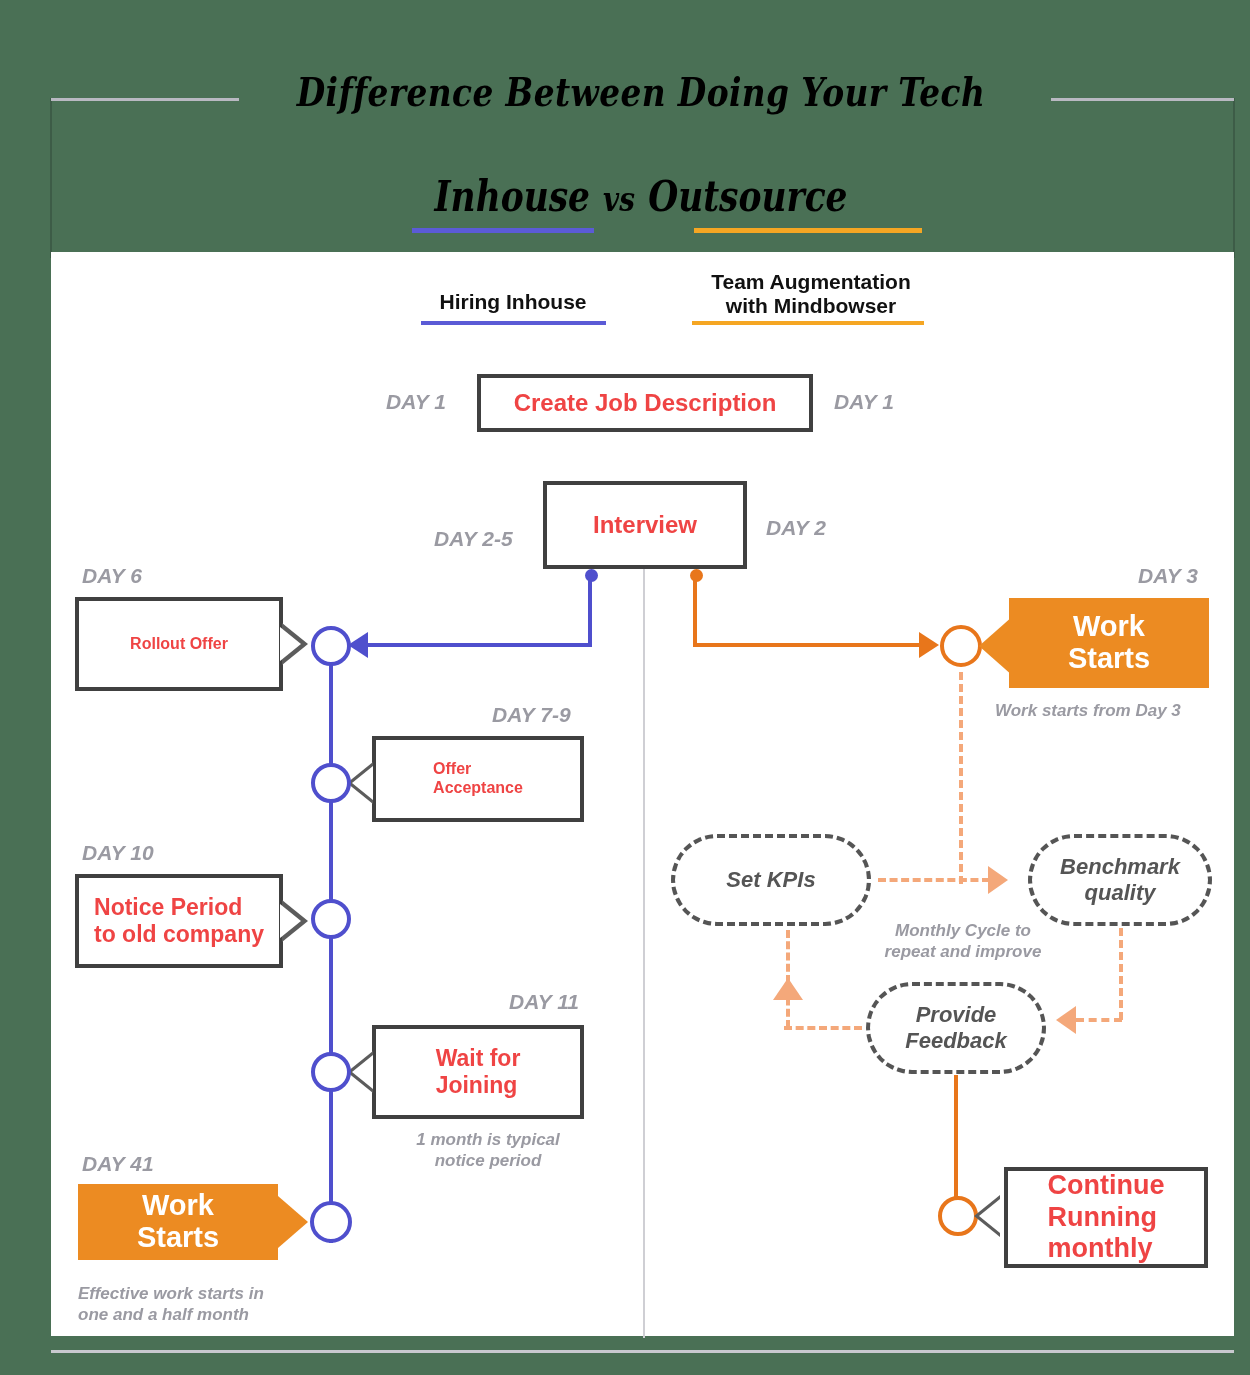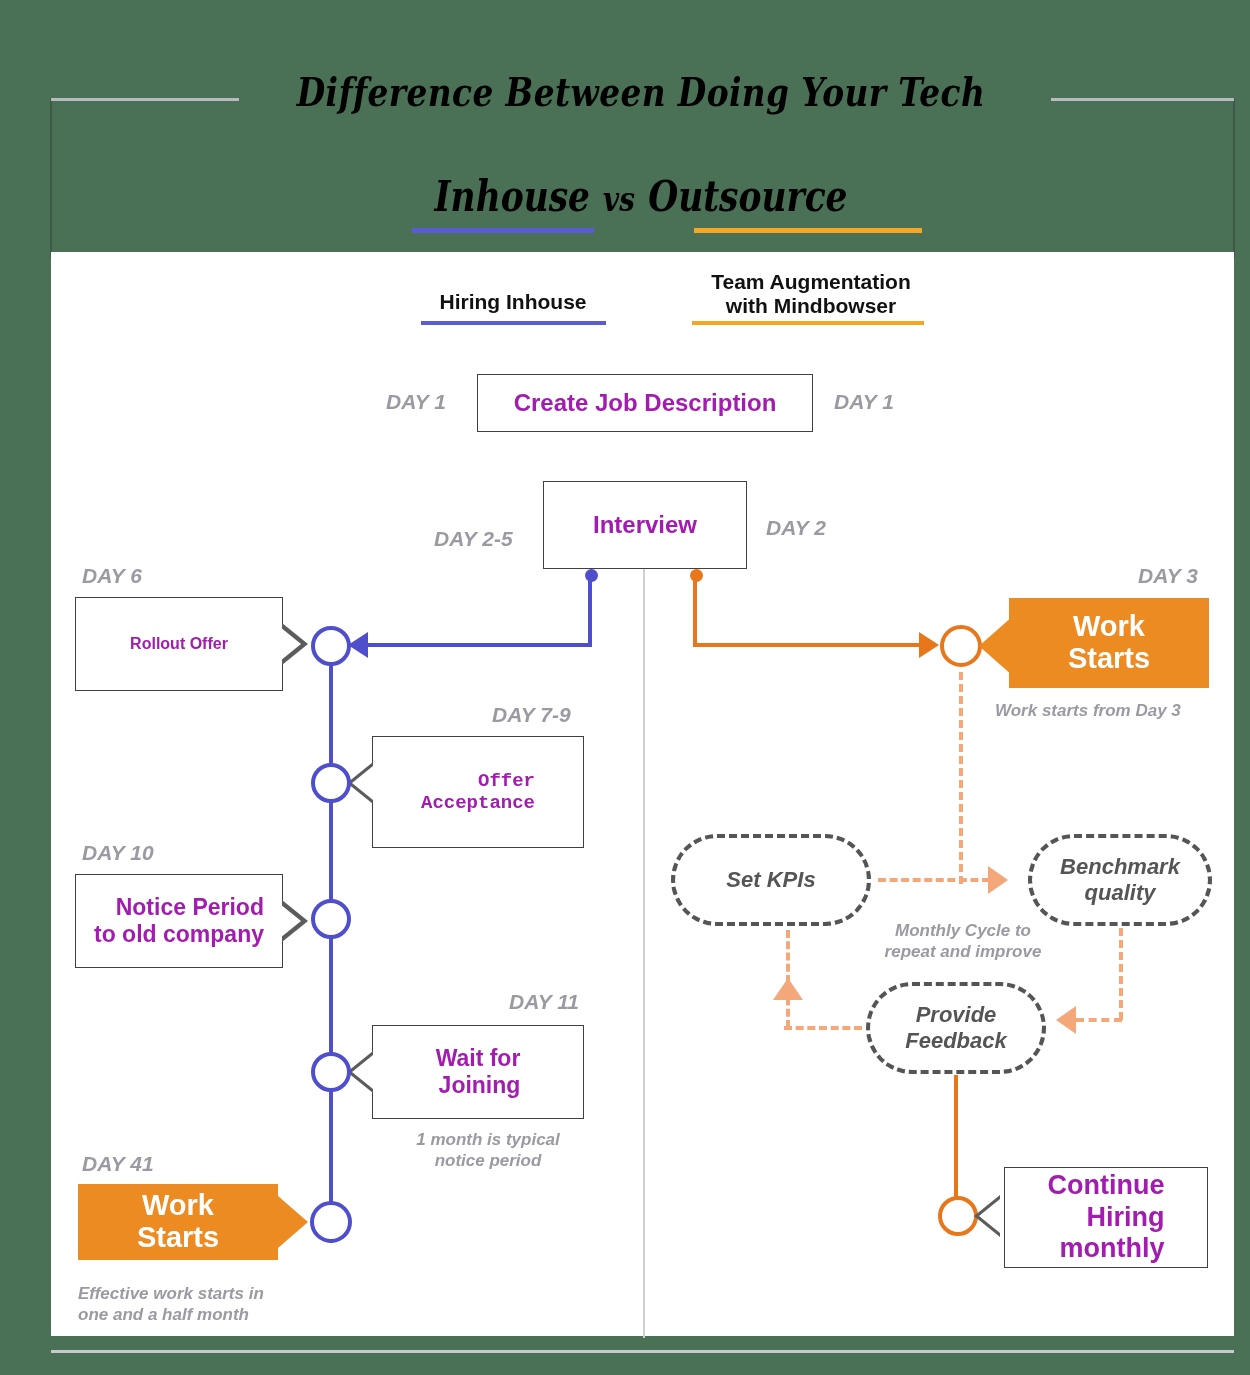--- a/index.html
+++ b/index.html
@@ -49,23 +49,23 @@
   .col-h.out{left:655px;top:270px;width:280px;font-size:21px;}
   .col-h-ul{position:absolute;height:4px;}
   .ulb{left:405px;top:321px;width:185px;background:#5b5bd6;}
   .ulo{left:676px;top:321px;width:232px;background:#f5a623;}
 
   
   .divider{position:absolute;left:627px;top:568px;width:2px;height:770px;background:#cfcfd4;}
 
   
   .box{
-    position:absolute;border:1px solid #404040;background:#fff;
-    display:flex;align-items:center;justify-content:center;text-align:right;
-    color:#a21caf;font-weight:bold;box-sizing:border-box;line-height:1.18;
+    position:absolute;border:4px solid #404040;background:#fff;
+    display:flex;align-items:center;justify-content:center;text-align:left;
+    color:#ef4444;font-weight:bold;box-sizing:border-box;line-height:1.18;
   }
   .day{
     position:absolute;color:#9a9aa2;font-weight:bold;font-style:italic;
     font-size:21px;white-space:nowrap;
   }
   .note{
     position:absolute;color:#9a9aa2;font-weight:bold;font-style:italic;
     font-size:17px;line-height:1.25;
   }
 
@@ -200,21 +200,21 @@
 
   <div class="ln b" style="left:313px;top:645px;width:4px;height:598px;"></div>
 
   <div class="day" style="left:66px;top:564px;">DAY 6</div>
   <div class="box" style="left:59px;top:597px;width:208px;height:94px;font-size:16px;">Rollout Offer</div>
   <div class="tail-r" style="left:266px;top:623px;"></div>
   <div class="tail-r-in" style="left:264px;top:627px;"></div>
   <div class="node b" style="left:295px;top:626px;width:40px;height:40px;"></div>
 
   <div class="day" style="left:476px;top:703px;">DAY 7-9</div>
-  <div class="box" style="left:356px;top:736px;width:212px;height:112px;font-size:19px;font-family:Liberation Mono, monospace;">
+  <div class="box" style="left:356px;top:736px;width:212px;height:86px;font-size:16px;">
     <div>
       <span>Offer</span><br>
       <span>Acceptance</span>
     </div>
   </div>
   <div class="tail-l" style="left:331px;top:762px;"></div>
   <div class="tail-l-in" style="left:336px;top:766px;"></div>
   <div class="node b" style="left:295px;top:763px;width:40px;height:40px;"></div>
 
   <div class="day" style="left:66px;top:841px;">DAY 10</div>
@@ -308,18 +308,18 @@
     <span>repeat and improve</span>
   </div>
 
   <div class="ln o" style="left:938px;top:1075px;width:4px;height:132px;"></div>
   <div class="node o" style="left:922px;top:1196px;width:40px;height:40px;"></div>
   <div class="tail-l" style="left:958px;top:1195px;"></div>
   <div class="tail-l-in" style="left:963px;top:1199px;"></div>
   <div class="box" style="left:988px;top:1167px;width:204px;height:101px;font-size:27px;">
     <div>
       <span>Continue</span><br>
-      <span>Hiring</span><br>
+      <span>Running</span><br>
       <span>monthly</span>
     </div>
   </div>
 
 </div>
 
 </body></html>

